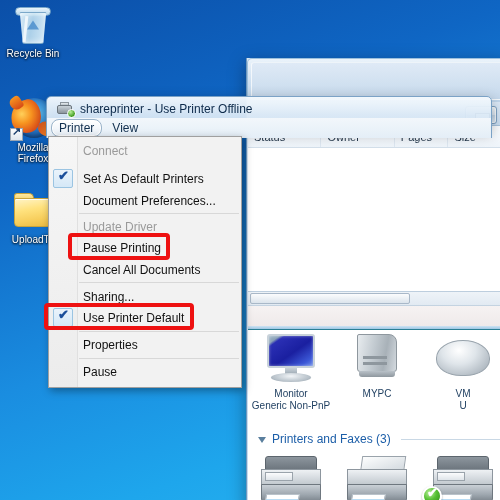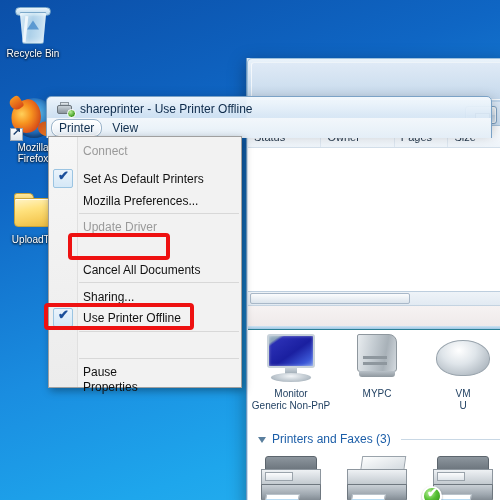--- a/index.html
+++ b/index.html
@@ -478,48 +478,51 @@
   <div class="dd-item dim" style="top:3px;">
     <span class="lbl">Connect</span>
   </div>
 
   <div class="dd-item" style="top:31px;">
     <span class="chk"></span>
     <span class="lbl">Set As Default Printers</span>
   </div>
 
   <div class="dd-item" style="top:53px;">
-    <span class="lbl">Mozilla Preferences...</span>
+    <span class="lbl">Document Preferences...</span>
   </div>
 
   <div class="dd-sep" style="top:76px;"></div>
 
   <div class="dd-item dim" style="top:79px;">
     <span class="lbl">Update Driver</span>
   </div>
 
+  <div class="dd-item" style="top:100px;">
+    <span class="lbl">Pause Printing</span>
+  </div>
 
   <div class="dd-item" style="top:122px;">
     <span class="lbl">Cancel All Documents</span>
   </div>
 
   <div class="dd-sep" style="top:145px;"></div>
 
   <div class="dd-item" style="top:149px;">
     <span class="lbl">Sharing...</span>
   </div>
 
   <div class="dd-item" style="top:170px;">
     <span class="chk"></span>
-    <span class="lbl">Use Printer Offline</span>
+    <span class="lbl">Use Printer Default</span>
   </div>
 
   <div class="dd-sep" style="top:194px;"></div>
 
-  <div class="dd-item" style="top:197px;margin-top:42px;">
+  <div class="dd-item" style="top:197px;">
     <span class="lbl">Properties</span>
   </div>
 
   <div class="dd-sep" style="top:221px;"></div>
 
   <div class="dd-item" style="top:224px;">
     <span class="lbl">Pause</span>
   </div>
 </div>
 

